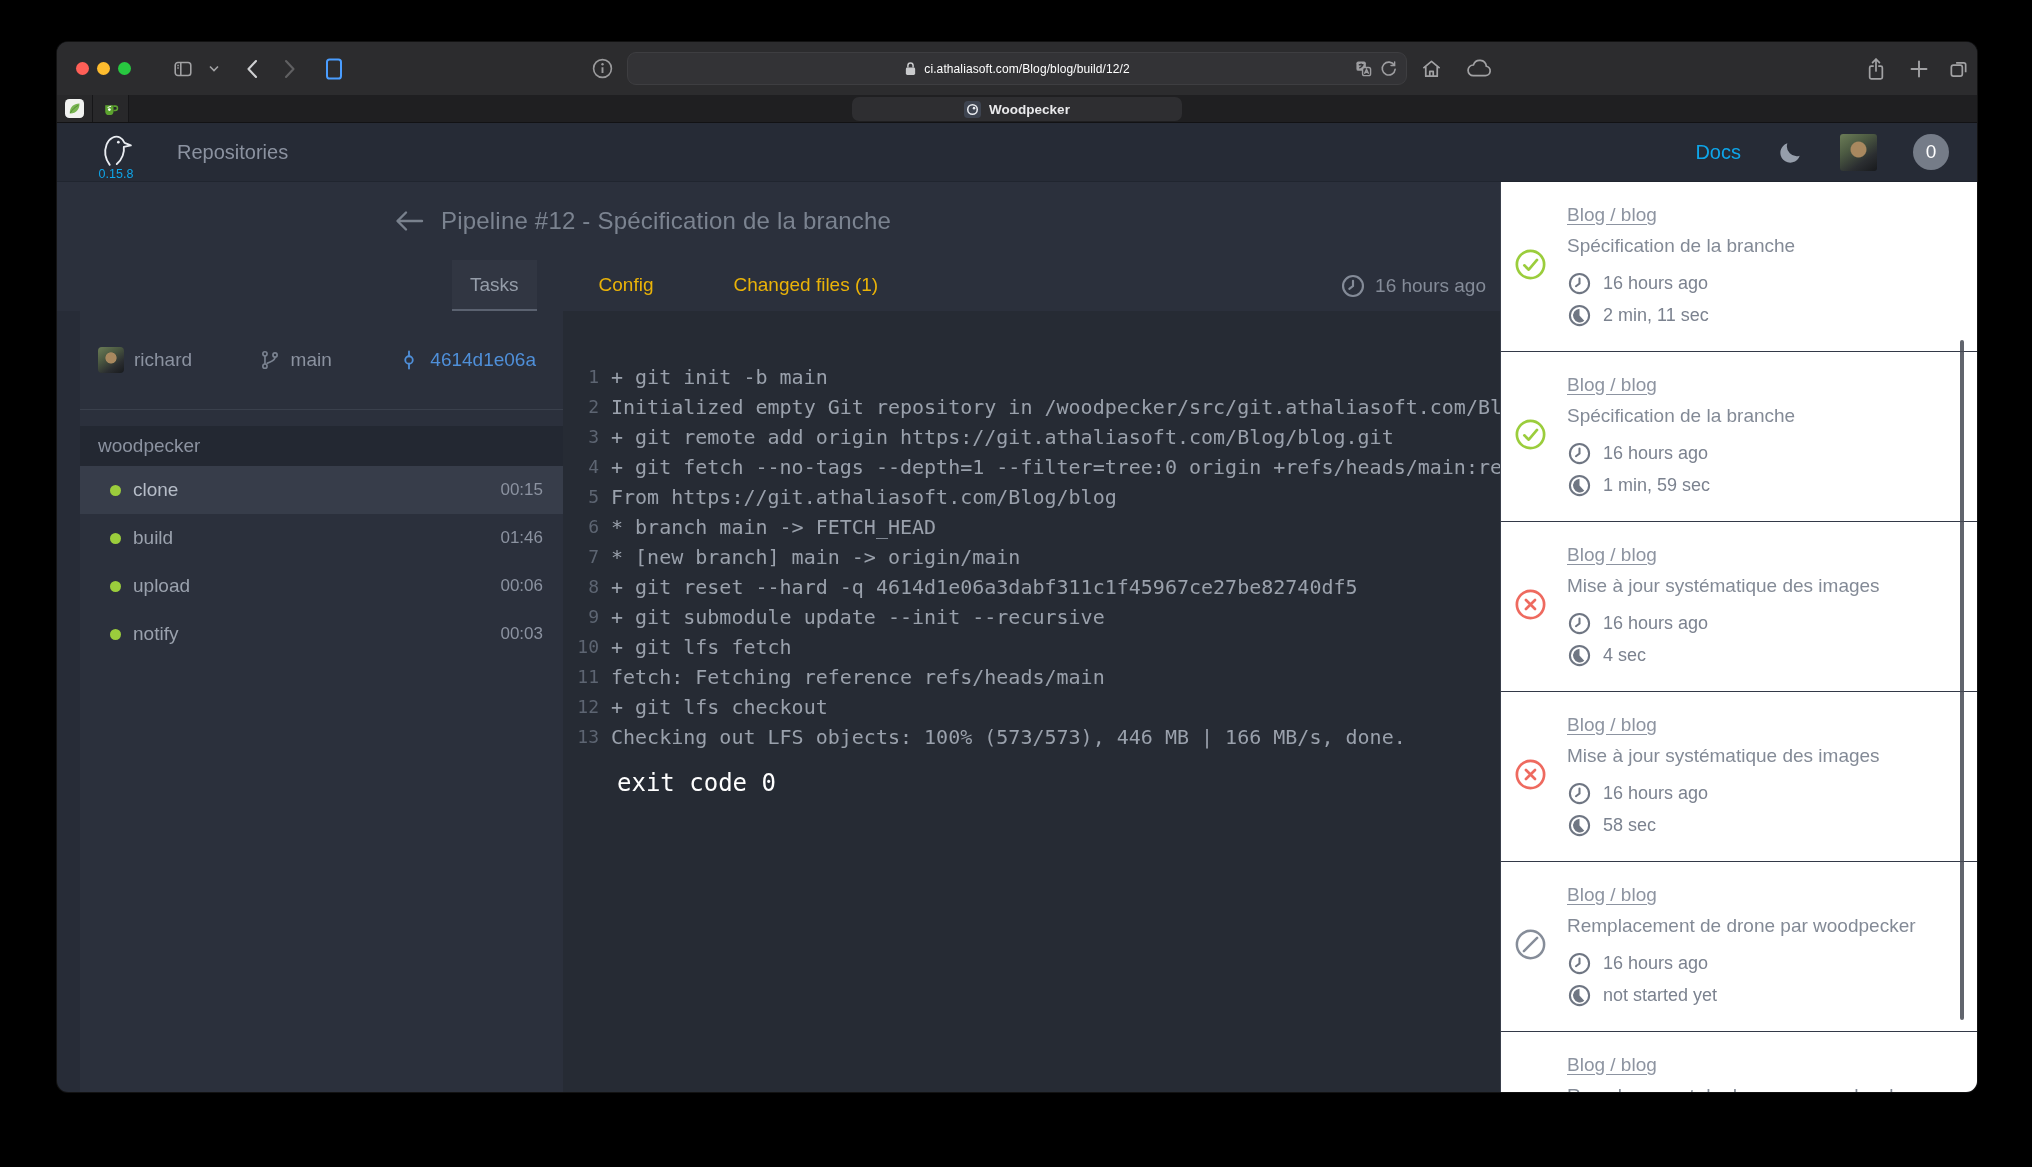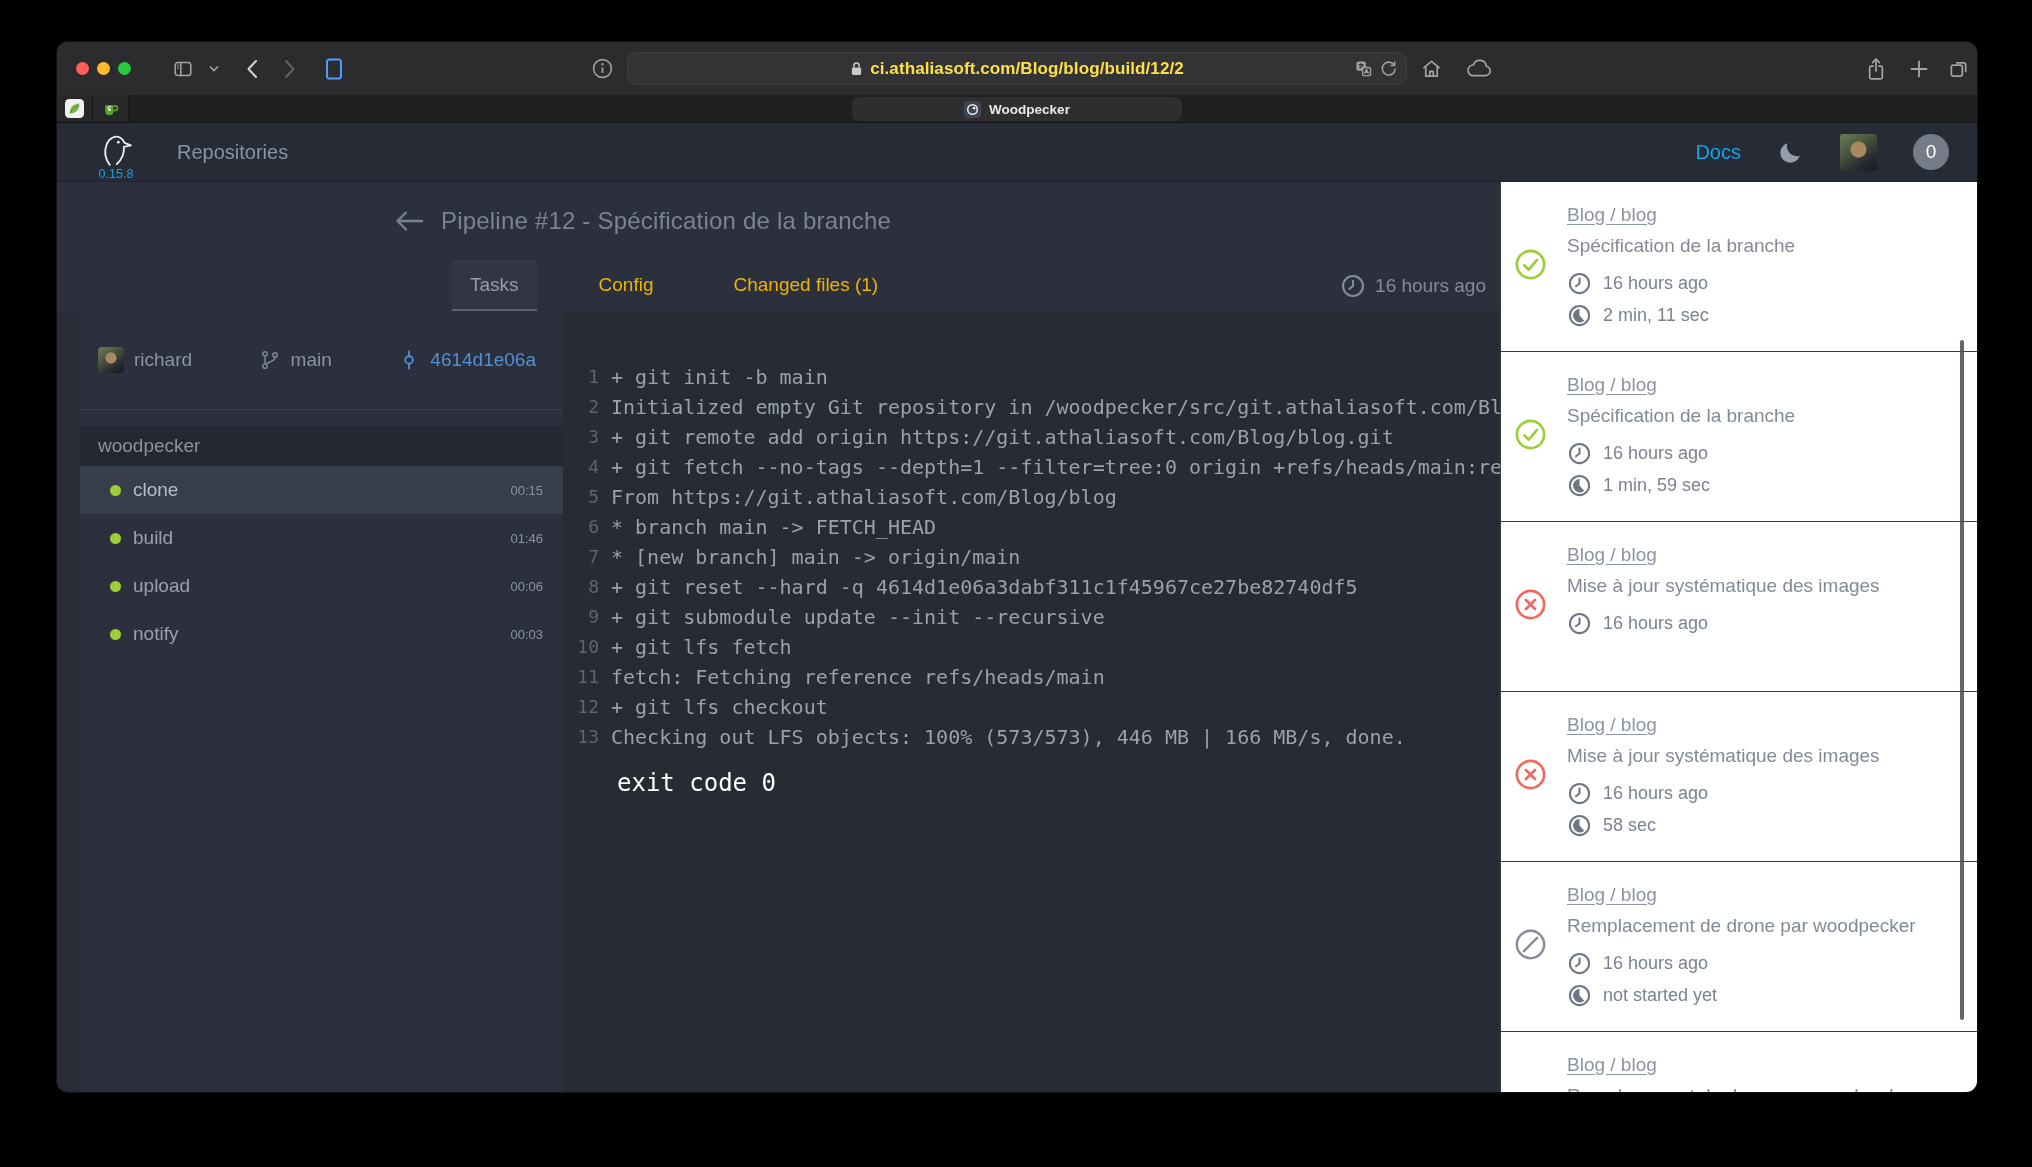--- a/index.html
+++ b/index.html
@@ -14,21 +14,21 @@
 
   
   .toolbar{height:53px;background:#2c2c2e;flex:0 0 auto;position:relative;display:flex;align-items:center;}
   .traffic{display:flex;gap:8px;padding-left:19px;}
   .light{width:13px;height:13px;border-radius:50%;}
   .tbtn{display:flex;align-items:center;justify-content:center;color:#a2a2a4;}
   .tb-left{display:flex;align-items:center;margin-left:34px;gap:4px;}
   .urlfield{position:absolute;left:570px;top:10px;width:780px;height:33px;background:#333336;
             border:1px solid #3e3e41;border-radius:9px;display:flex;align-items:center;padding:0 10px;}
   .urlgroup{margin:0 auto;display:flex;align-items:center;gap:7px;}
-  .urltext{color:#fde047;font-size:17px;font-weight:700;letter-spacing:.1px;}
+  .urltext{color:#ffffff;font-size:12px;font-weight:400;letter-spacing:.1px;}
   .fieldicons{position:absolute;right:9px;top:0;height:31px;display:flex;align-items:center;gap:8px;color:#9d9da0;}
   .abs{position:absolute;top:0;height:53px;}
 
   
   .tabstrip{height:28px;background:#1f1f21;flex:0 0 auto;position:relative;display:flex;border-bottom:1px solid #121214;}
   .pinned{width:36px;height:100%;background:#28282a;border-right:1px solid #161618;
           display:flex;align-items:center;justify-content:center;}
   .activetab{position:absolute;left:50%;top:2px;transform:translateX(-50%);width:330px;height:24px;
              background:#2e2e31;border-radius:7px;display:flex;align-items:center;justify-content:center;gap:8px;}
   .activetab span.lbl{color:#e9e9eb;font-size:13.5px;font-weight:700;}
@@ -67,21 +67,21 @@
   .mini-avatar{width:26px;height:26px;border-radius:4px;
           background:
             radial-gradient(circle at 50% 42%, #a8885f 0 26%, rgba(0,0,0,0) 30%),
             linear-gradient(145deg,#6c7d57 0%,#4c5a42 35%,#2b2e31 70%,#17191c 100%);}
   .commit{color:#4f8fd9;}
   .group-header{margin-top:16px;height:40px;background:#232832;display:flex;align-items:center;
                 padding-left:18px;font-size:19px;color:#8b92a0;}
   .step{height:48px;display:flex;align-items:center;padding:0 20px 0 30px;font-size:19px;color:#9aa1ad;}
   .step.active{background:#373d4a;color:#b6bdc8;}
   .dot{width:11px;height:11px;border-radius:50%;background:#9bcd3c;margin-right:12px;flex:0 0 auto;}
-  .steptime{margin-left:auto;font-size:13px;color:#8b92a0;}
+  .steptime{margin-left:auto;font-size:17px;color:#8b92a0;}
 
   .log-panel{flex:1;min-width:0;background:#262b34;overflow:hidden;padding-top:51px;}
   .log-line{display:flex;line-height:30px;font-family:"DejaVu Sans Mono",monospace;font-size:20px;white-space:pre;}
   .ln{width:36px;text-align:right;color:#5d6572;flex:0 0 auto;font-size:18px;}
   .lt{margin-left:12px;color:#9aa1ac;overflow:hidden;}
   .exitcode{margin:17px 0 0 54px;font-family:"DejaVu Sans Mono",monospace;font-size:24px;color:#ffffff;}
 
   .builds-panel{flex:1;background:#ffffff;border-left:1px solid #3a404c;position:relative;overflow:hidden;}
   .build{height:170px;padding:22px 20px 0 14px;border-bottom:1px solid #333947;position:relative;}
   .b-status{position:absolute;left:14px;top:67px;}
@@ -437,20 +437,29 @@
                 <div class="b-content"><a class="b-repo">Blog / blog</a><div class="b-msg">Mise à jour systématique des images</div><div class="b-meta">
                     <div class="b-mrow">
                       <span class="micon">
                         <svg width="25" height="25" viewBox="0 0 24 24" fill="none" stroke="#6f7683" stroke-width="2">
                           <circle cx="12" cy="12" r="9.2"></circle>
                           <path d="M12 7.2v4.8l-3.4 2.6" stroke-linecap="round"></path>
                         </svg>
                       </span>
                       <span>16 hours ago</span>
                     </div>
+                    <div class="b-mrow">
+                      <span class="micon">
+                        <svg width="25" height="25" viewBox="0 0 24 24">
+                          <circle cx="12" cy="12" r="9.2" fill="none" stroke="#6f7683" stroke-width="2"></circle>
+                          <path d="M12 12 L12 5.4 A6.6 6.6 0 1 0 16.6 17.1 Z" fill="#6f7683"></path>
+                        </svg>
+                      </span>
+                      <span>4 sec</span>
+                    </div>
                   </div></div>
               </div>
               <div class="build">
                 <span class="b-status">
                   <svg width="31" height="31" viewBox="0 0 30 30" fill="none" stroke="#ee6a5f" stroke-width="2.6" stroke-linecap="round">
                     <circle cx="15" cy="15" r="13.2"></circle>
                     <line x1="10.6" y1="10.6" x2="19.4" y2="19.4"></line>
                     <line x1="19.4" y1="10.6" x2="10.6" y2="19.4"></line>
                   </svg>
                 </span>

